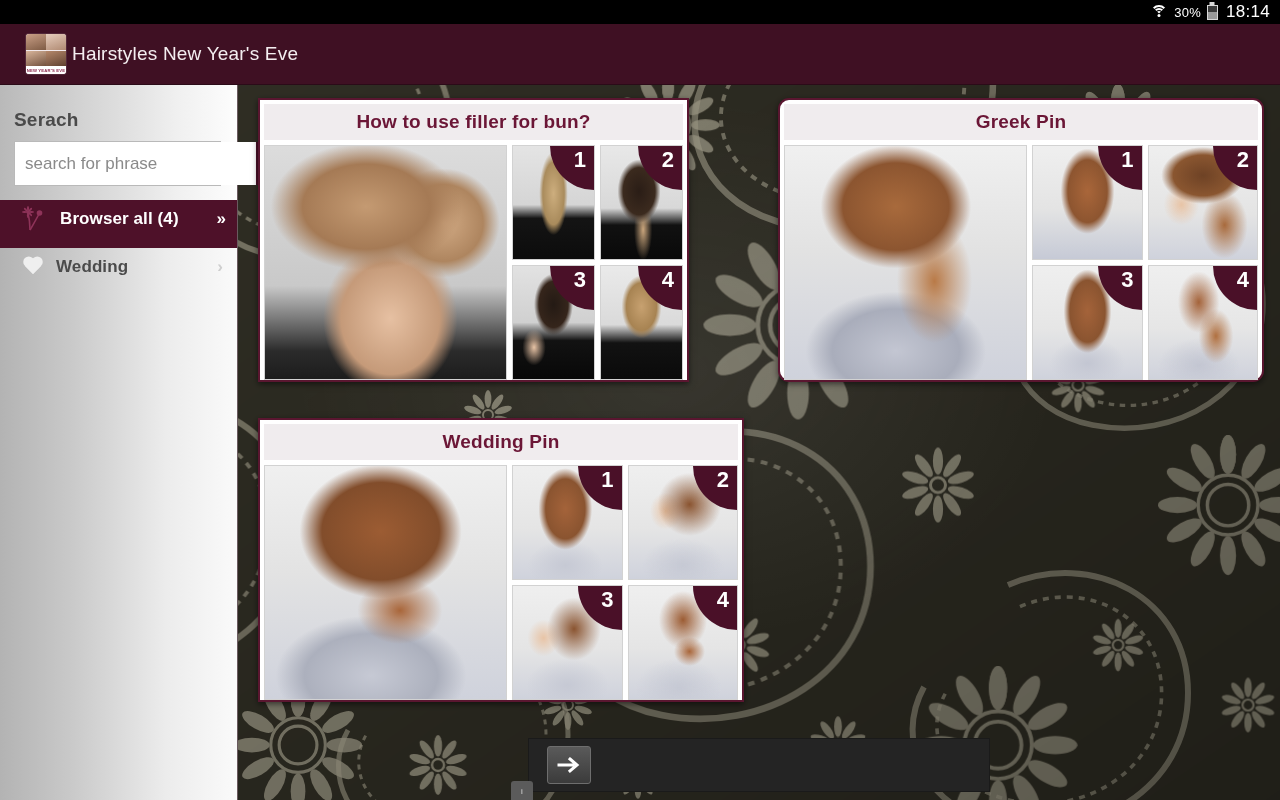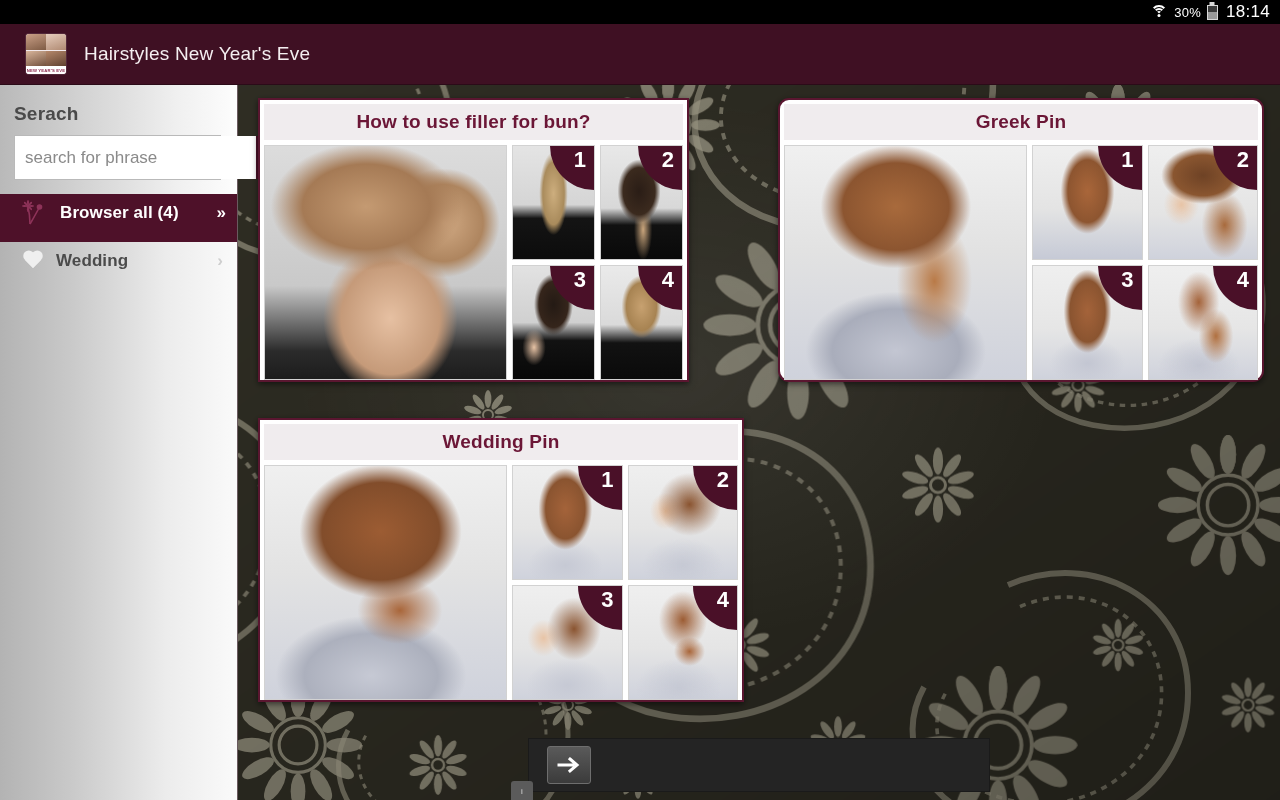--- a/index.html
+++ b/index.html
@@ -38,21 +38,21 @@
   .sb-batt:before {
     content:""; position:absolute; left:50%; top:-4px; width:5px; height:3px;
     background:#d8d8d8; transform:translateX(-50%);
   }
   .sb-time { color:#fff; font-size:17px; letter-spacing:.3px; margin-left:2px; }
 
   
   .appbar {
     position:absolute; left:0; top:24px; width:1280px; height:61px;
     background:#3f1023;
-    display:flex; align-items:center; padding-left:26px; gap:18px;
+    display:flex; align-items:center; padding-left:26px; gap:6px;
     border-bottom:1px solid #2b0b18;
   }
   .app-icon {
     width:40px; height:40px; border-radius:3px; overflow:hidden;
     background:#f2e9ec; position:relative; flex:none;
     box-shadow:0 0 0 1px rgba(255,255,255,.10);
   }
   .app-icon .q { position:absolute; width:48%; height:40%; }
   .app-icon .q1 { left:1%;  top:1%;  background:linear-gradient(160deg,#caa087,#7e5b44); }
   .app-icon .q2 { left:51%; top:1%;  background:linear-gradient(160deg,#e6cdbd,#b08a72); }
@@ -79,21 +79,21 @@
     pointer-events:none;
   }
 
   
   .sidebar {
     position:absolute; left:0; top:85px; width:238px; height:715px;
     background:linear-gradient(to right,#b3b3b3 0%,#c9c9c9 30%,#ececec 70%,#fafafa 100%);
     border-right:1px solid #6a5a5f;
   }
   .search-panel {
-    padding:18px 16px 14px 14px;
+    padding:24px 16px 14px 14px;
     background:linear-gradient(to right,#b9b9b9 0%,#d3d3d3 35%,#f0f0f0 75%,#fdfdfd 100%);
   }
   .search-title {
     font-size:19px; font-weight:bold; color:#4a4a4a; margin-bottom:10px;
     letter-spacing:.2px;
   }
   .search-row {
     display:flex; height:45px; border:1px solid #b9b9b9; background:#fff;
   }
   .search-input {

